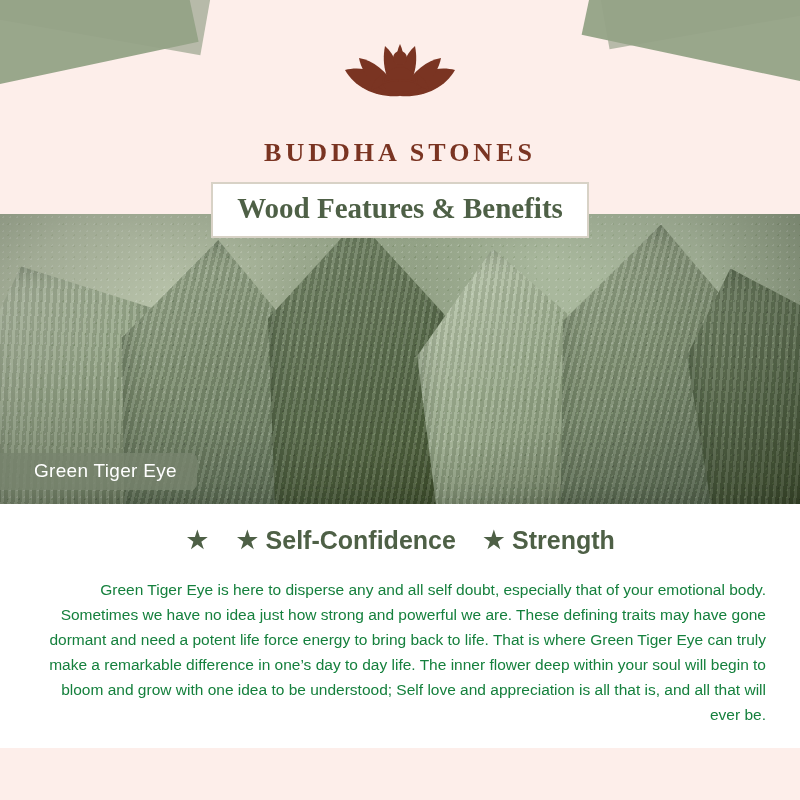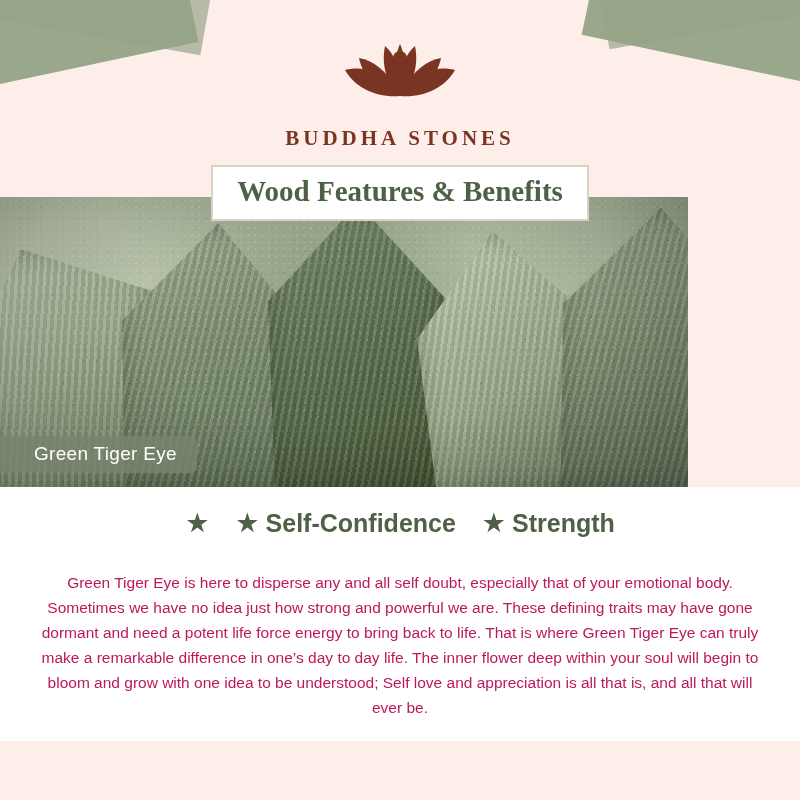--- a/index.html
+++ b/index.html
@@ -102,22 +102,22 @@
     position: relative;
     z-index: 3;
     padding-top: 18px;
     text-align: center;
   }
   .logo-mark {
     display: block;
     margin: 0 auto;
   }
   .brand-name {
-    margin-top: 4px;
-    font-size: 21px;
+    margin-top: 16px;
+    font-size: 26px;
     letter-spacing: 4px;
     color: #7a3422;
     font-weight: 700;
     font-family: "Liberation Serif", serif;
   }
 
   
   .title-banner {
     position: relative;
     z-index: 4;
@@ -135,21 +135,21 @@
     color: #4e6046;
     text-align: center;
     line-height: 1.1;
   }
 
   
   .photo {
     position: relative;
     z-index: 2;
     margin-top: -24px;
-    width: 688px;
+    width: 800px;
     height: 290px;
     overflow: hidden;
     background: #7c8b73;
   }
   .rock-bg {
     position: absolute;
     inset: 0;
     background:
       radial-gradient(circle at 12% 30%, #b7c2a8 0 10%, rgba(183,194,168,0) 45%),
       radial-gradient(circle at 78% 22%, #a9b89c 0 12%, rgba(169,184,156,0) 50%),
@@ -235,25 +235,25 @@
     font-size: 27px;
     line-height: 1;
   }
   .benefit .benefit-label {
     font-family: "Liberation Sans", sans-serif;
     font-weight: 700;
     font-size: 25px;
     color: #4e6046;
   }
   .body-text {
-    margin: 22px 34px 0;
+    margin: 12px 34px 0;
     font-size: 15.5px;
     line-height: 1.62;
-    color: #be185d;
-    text-align: center;
+    color: #15803d;
+    text-align: right;
   }
 
   
   .bottom-strip {
     position: absolute;
     left: 0;
     right: 0;
     bottom: 0;
     height: 60px;
     background: #fdeeea;

